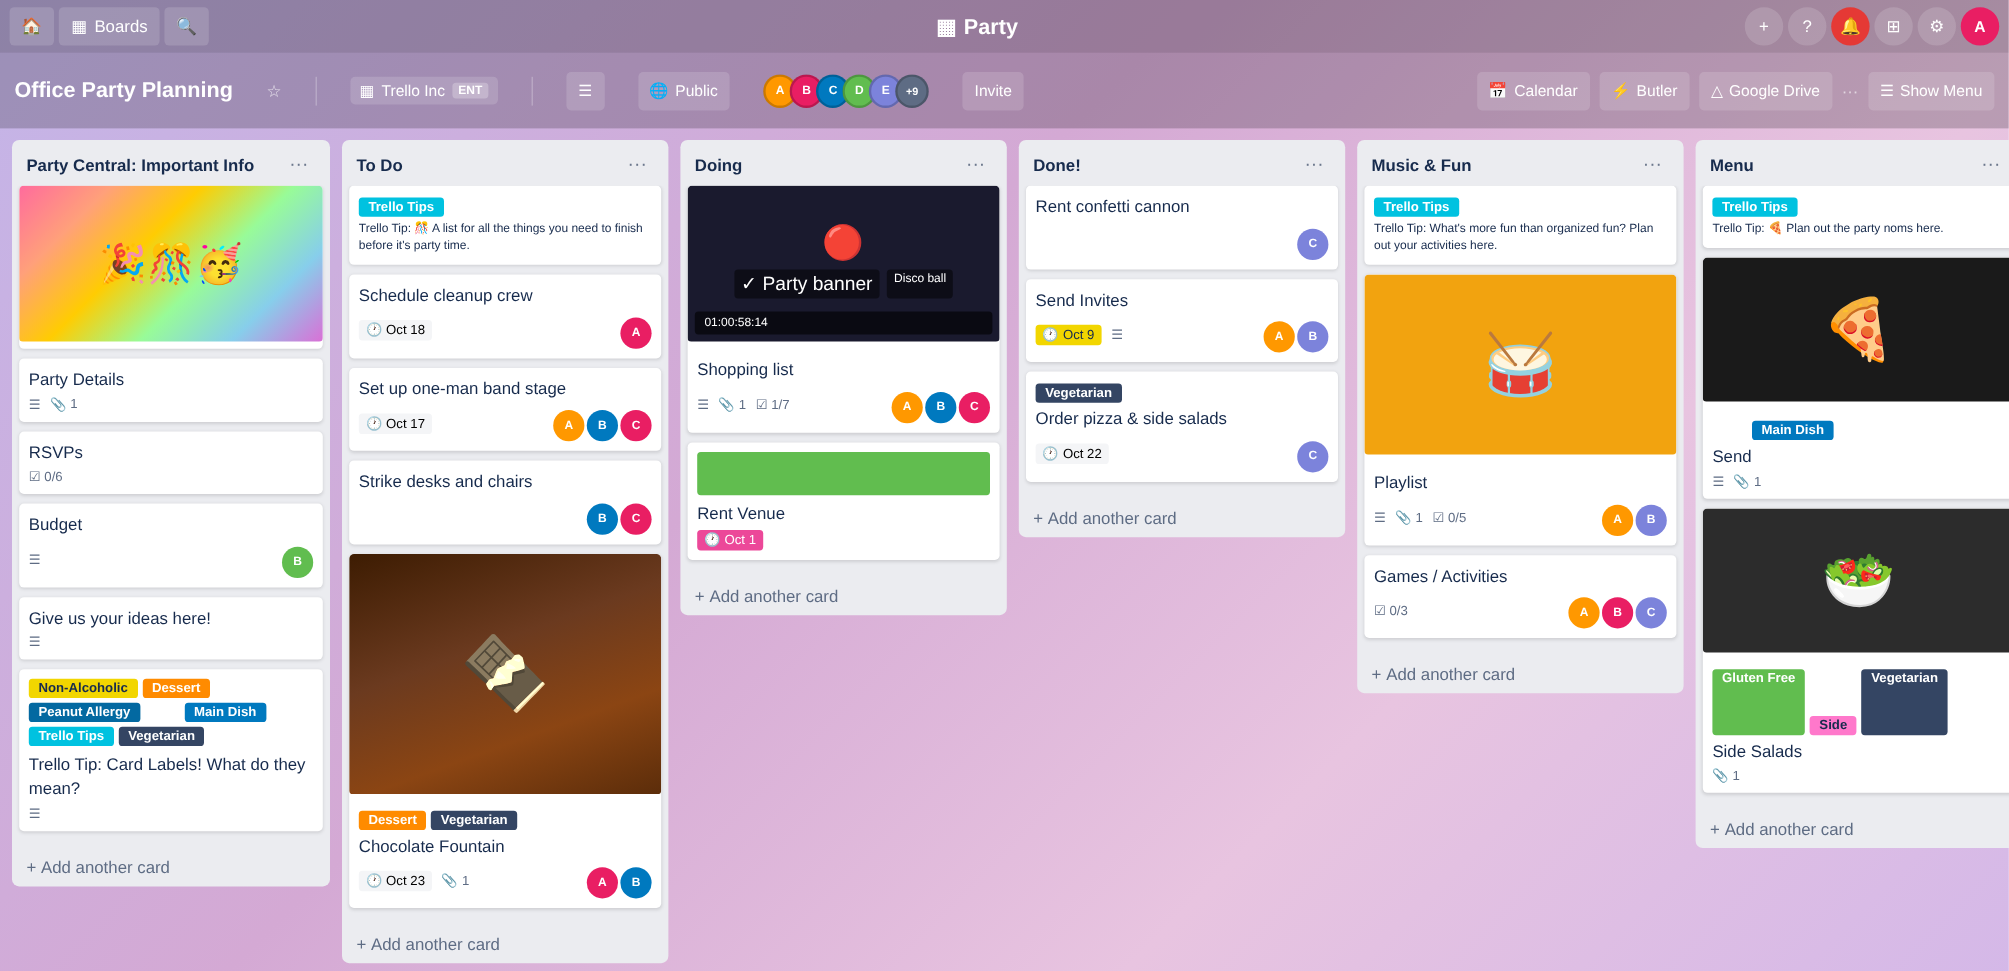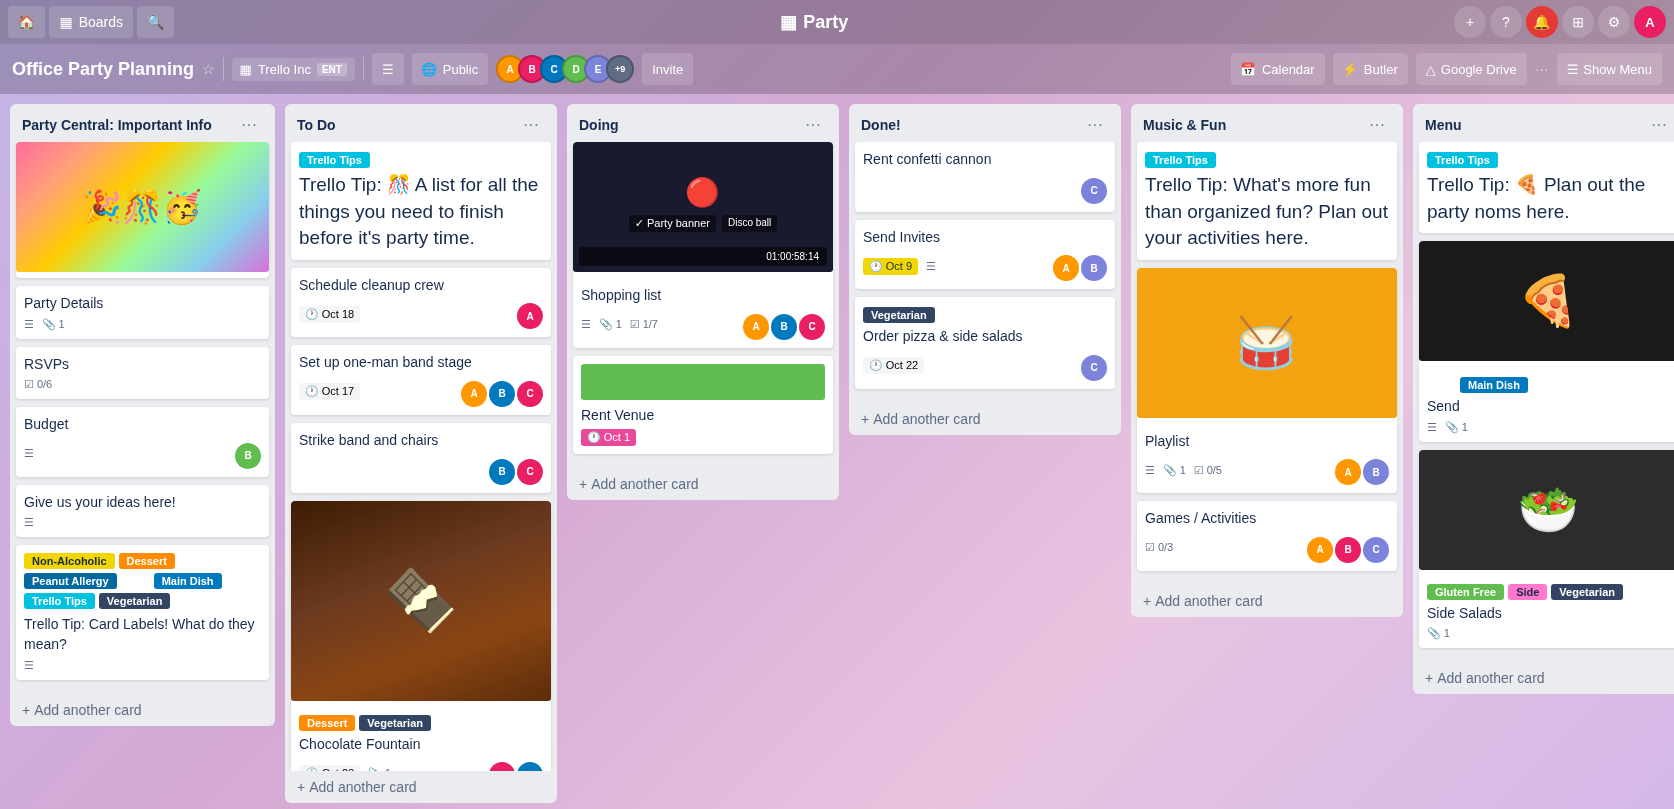--- a/index.html
+++ b/index.html
@@ -49,23 +49,23 @@
     }
     .notif-btn {
       background: #e53935;
     }
 
     
     .board-header {
       display: flex;
       align-items: center;
       background: rgba(0,0,0,0.2);
-      height: 50px;
+      height: 63px;
       padding: 0 12px;
-      gap: 8px;
+      gap: 28px;
     }
     .board-title {
       font-size: 18px; font-weight: bold; color: #fff;
     }
     .star-icon { color: rgba(255,255,255,0.7); cursor: pointer; font-size: 14px; }
     .divider { width: 1px; height: 24px; background: rgba(255,255,255,0.3); }
     .org-badge {
       display: flex; align-items: center; gap: 6px;
       background: rgba(255,255,255,0.15);
       border-radius: 4px; padding: 4px 8px;
@@ -179,32 +179,32 @@
       font-size: 10px; font-weight: bold; color: #fff;
       margin-left: 2px;
     }
     .trello-tip-badge {
       background: #00c2e0; color: #fff;
       border-radius: 3px; padding: 2px 8px;
       font-size: 11px; font-weight: 600;
       display: inline-block; margin-bottom: 4px;
     }
     .card-tip-text {
-      font-size: 19px; color: #172b4d; line-height: 1.4;
+      font-size: 10px; color: #172b4d; line-height: 1.4;
     }
 
     
     .tag-yellow { background: #f2d600; color: #172b4d; }
     .tag-orange { background: #ff8b00; }
     .tag-red { background: #0369a1; }
     .tag-green { background: #61bd4f; }
     .tag-blue { background: #0079bf; margin-left: 33px; }
     .tag-teal { background: #00c2e0; }
     .tag-dark { background: #344563; }
-    .tag-pink { background: #ff78cb; color: #172b4d; }
+    .tag-pink { background: #ff78cb; color: #172b4d; margin-top: 39px; }
 
     
     .party-central { min-width: 265px; width: 265px; }
 
     
     .cover-party {
       width: 100%; height: 130px; border-radius: 3px;
       background: linear-gradient(135deg, #ff6b9d, #ffa07a, #ffcc02, #98fb98, #87ceeb, #da70d6);
       display: flex; align-items: center; justify-content: center;
       overflow: hidden; margin-bottom: 6px;
@@ -215,21 +215,21 @@
     }
     .cover-video {
       width: 100%; height: 130px; border-radius: 3px;
       background: #1a1a2e; margin-bottom: 6px;
       display: flex; align-items: center; justify-content: center;
       position: relative; overflow: hidden;
     }
     .cover-video-overlay {
       position: absolute; bottom: 6px; left: 6px; right: 6px;
       background: rgba(0,0,0,0.6); border-radius: 3px;
-      padding: 4px 8px; display: flex; align-items: center; gap: 8px; justify-content: flex-end;
+      padding: 4px 8px; display: flex; align-items: center; gap: 8px;
     }
     .cover-green { background: #61bd4f; height: 36px; width: 100%; border-radius: 3px; margin-bottom: 6px; }
     .cover-chocolate {
       width: 100%; height: 200px; border-radius: 3px;
       background: linear-gradient(160deg, #3d1c02 0%, #6b3a1f 40%, #8b4513 70%, #5c2d0a 100%);
       display: flex; align-items: center; justify-content: center;
       margin-bottom: 6px; overflow: hidden;
     }
     .choco-fountain {
       font-size: 60px; filter: sepia(1);
@@ -459,21 +459,21 @@
           </div>
           <div class="card-members" style="display:flex;">
             <div class="card-avatar" style="background:#ff9800;">A</div>
             <div class="card-avatar" style="background:#0079bf;">B</div>
             <div class="card-avatar" style="background:#e91e63;">C</div>
           </div>
         </div>
       </div>
 
       <div class="card">
-        <div class="card-title">Strike band and chairs</div>
+        <div class="card-title">Strike desks and chairs</div>
         <div class="card-bottom-row">
           <div class="card-bottom-left"></div>
           <div class="card-members" style="display:flex;">
             <div class="card-avatar" style="background:#0079bf;">B</div>
             <div class="card-avatar" style="background:#e91e63;">C</div>
           </div>
         </div>
       </div>
 
       <div class="card" style="padding:0; overflow:hidden;">
@@ -510,21 +510,21 @@
       <span class="column-title">Doing</span>
       <button class="column-menu-btn">···</button>
     </div>
     <div class="column-cards">
 
       <div class="card" style="padding:0; overflow:hidden;">
         <div class="cover-video">
           <div style="text-align:center;">
             <div style="color:#fff; font-size:28px;">🔴</div>
             <div style="display:flex; gap:6px; padding:6px; flex-wrap:wrap;">
-              <span style="background:rgba(0,0,0,0.5); color:#fff; border-radius:3px; padding:2px 6px; font-size:11px;">✓ Party banner</span>
+              <span style="background:rgba(0,0,0,0.5); color:#fff; border-radius:3px; padding:2px 6px; font-size:16px;">✓ Party banner</span>
               <span style="background:rgba(0,0,0,0.5); color:#fff; border-radius:3px; padding:2px 6px; font-size:10px;">Disco ball</span>
             </div>
           </div>
           <div class="cover-video-overlay">
             <span style="color:#fff; font-size:10px;">01:00:58:14</span>
           </div>
         </div>
         <div style="padding:8px;">
           <div class="card-title">Shopping list</div>
           <div class="card-bottom-row">

